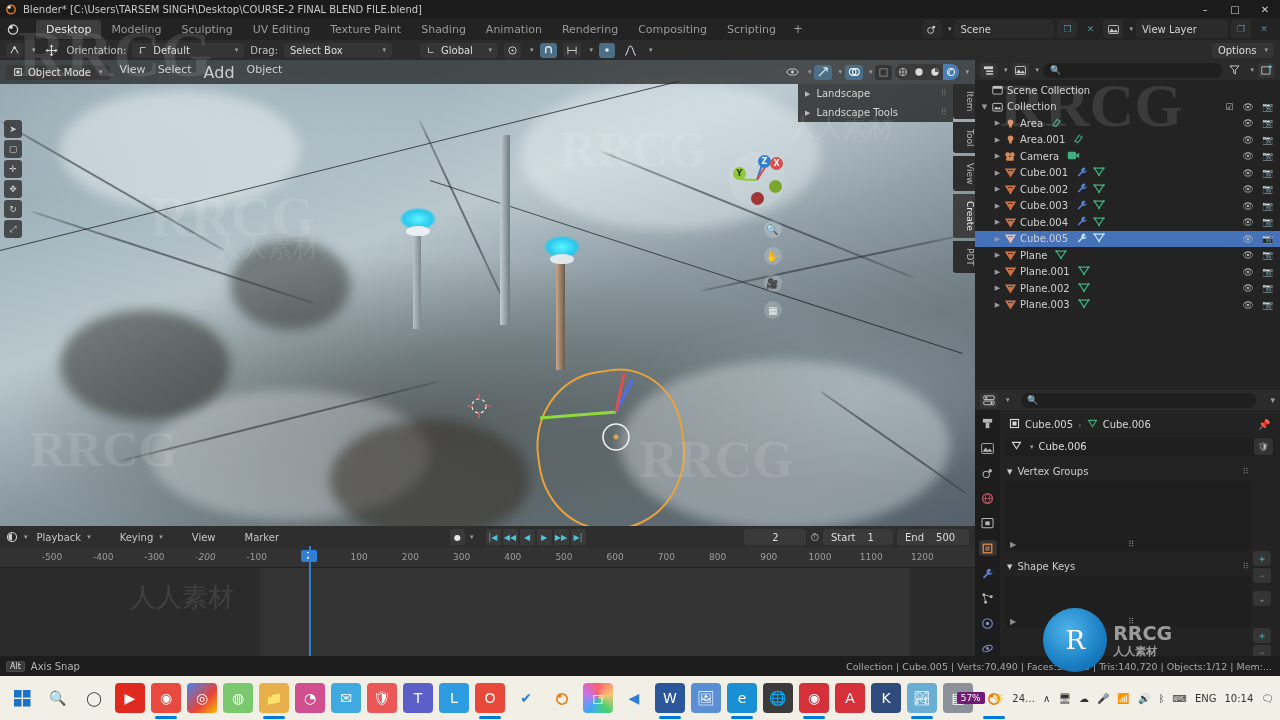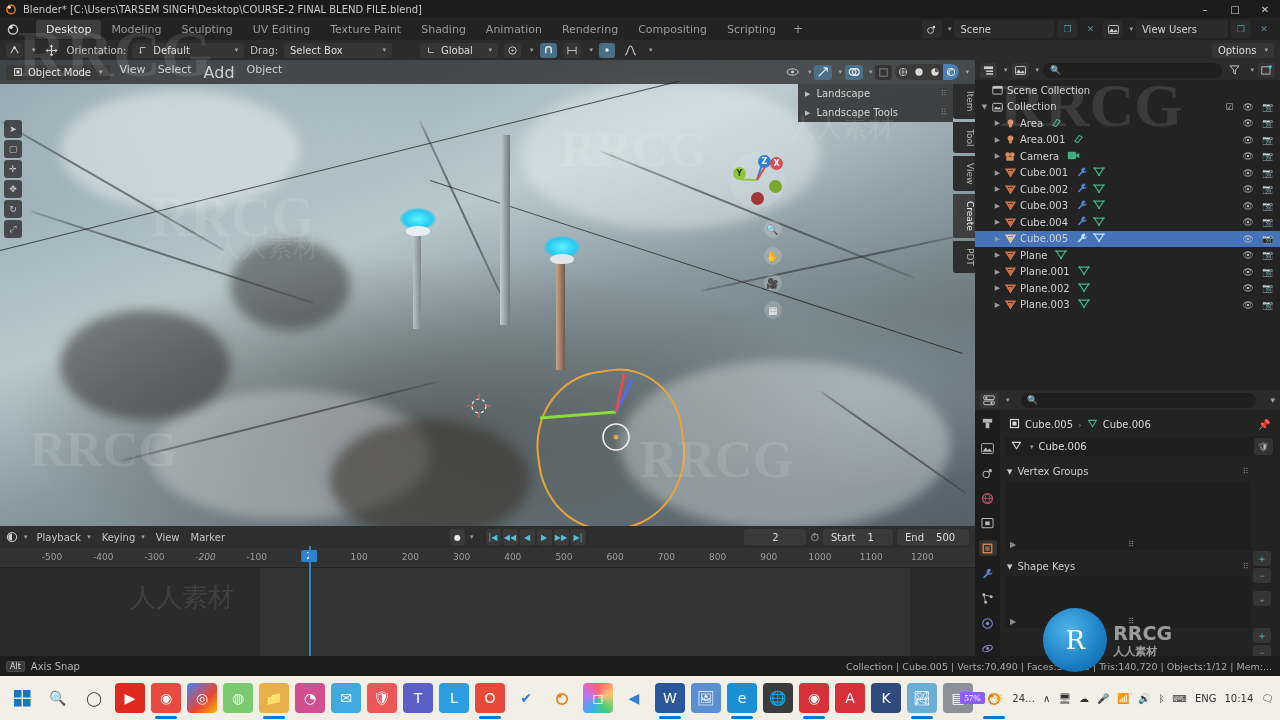--- a/index.html
+++ b/index.html
@@ -193,21 +193,21 @@
   
   .taskbar { position:absolute; left:0; bottom:0; width:1280px; height:44px;
              background:#f2efe6; display:flex; align-items:center; padding:0 4px; }
   .tb-ico { width:30px; height:30px; margin:0 3px; border-radius:4px;
             display:flex; align-items:center; justify-content:center;
             font-size:14px; color:#fff; position:relative;}
   .tb-run::after { content:''; position:absolute; bottom:-6px; left:4px; right:4px;
             height:3px; background:#0078d7; border-radius:2px;}
   .tb-right { position:absolute; right:6px; display:flex; align-items:center;
               gap:8px; font-size:10px; color:#333; }
-  .batt { background:#8b5cf6; color:#fff; font-size:9px; padding:1px 4px; border-radius:2px;font-family:Liberation Serif, serif;}
+  .batt { background:#701a75; color:#fff; font-size:9px; padding:1px 4px; border-radius:2px;}
 
   
   .wm { position:absolute; pointer-events:none; font-weight:bold; color:rgba(255,255,255,.11);
         z-index:30; font-family:"Liberation Serif", serif; }
   .wm2 { position:absolute; pointer-events:none; color:rgba(255,255,255,.10);
          z-index:30; font-size:26px; }
   .logo-wm { position:absolute; right:108px; bottom:48px; z-index:31; display:flex;
              align-items:center; gap:6px;}
   .logo-circle { width:64px;height:64px;border-radius:50%;
         background:radial-gradient(circle at 40% 35%, #4fb4e8, #1a7fc4 60%, #0d5e99);
@@ -266,21 +266,21 @@
       <div class="fld" style="width:100px">Scene</div>
       <div class="ico-btn tealish">❐</div>
       <div class="ico-btn" style="background:transparent;color:#5a8a96">✕</div>
       <div class="ico-btn">
         <svg width="11" height="9" viewBox="0 0 12 10">
             <rect x="0.5" y="0.5" width="11" height="9" rx="1" fill="none" stroke="#cfcfcf" stroke-width="1"></rect>
             <path d="M1 8 L4 4 L6.5 7 L8.5 5 L11 8 Z" fill="#cfcfcf"></path>
           </svg>
       </div>
       <span class="dropcar">▾</span>
-      <div class="fld" style="width:92px">View Users</div>
+      <div class="fld" style="width:92px">View Layer</div>
       <div class="ico-btn tealish">❐</div>
       <div class="ico-btn" style="background:transparent;color:#5a8a96">✕</div>
     </div>
   </div>
 
   <div class="toolrow">
     <div class="tiny-btn">
       <svg width="11" height="11" viewBox="0 0 12 12">
           <path d="M2 9 L6 2 L10 9" stroke="#d0d0d0" stroke-width="1.1" fill="none"></path>
           <circle cx="6" cy="3" r="1.4" fill="#d0d0d0"></circle>
@@ -521,21 +521,21 @@
 
       <div class="tl">
         <div class="tl-head">
           <div class="tl-mi">
             <svg width="12" height="12" viewBox="0 0 13 13">
                 <circle cx="6.5" cy="6.5" r="5" fill="none" stroke="#d0d0d0" stroke-width="1.1"></circle>
                 <path d="M6.5 6.5 L6.5 2.6 A3.9 3.9 0 0 0 6.5 10.4 Z" fill="#d0d0d0"></path>
               </svg>
             <span class="dropcar">▾</span>
           </div>
-          <div id="tlmenus" style="display:flex;gap:11px">
+          <div id="tlmenus" style="display:flex;gap:29px">
               <span class="tl-mi">Playback<span class="dropcar">▾</span></span>
               <span class="tl-mi">Keying<span class="dropcar">▾</span></span>
               <span class="tl-mi">View</span>
               <span class="tl-mi">Marker</span>
             </div>
 
           <div class="tl-playgrp">
             <div class="pbtn" style="color:#e8e8e8;background:#3a3a3a">●</div>
             <span class="dropcar">▾</span>
             <div style="width:8px"></div>

